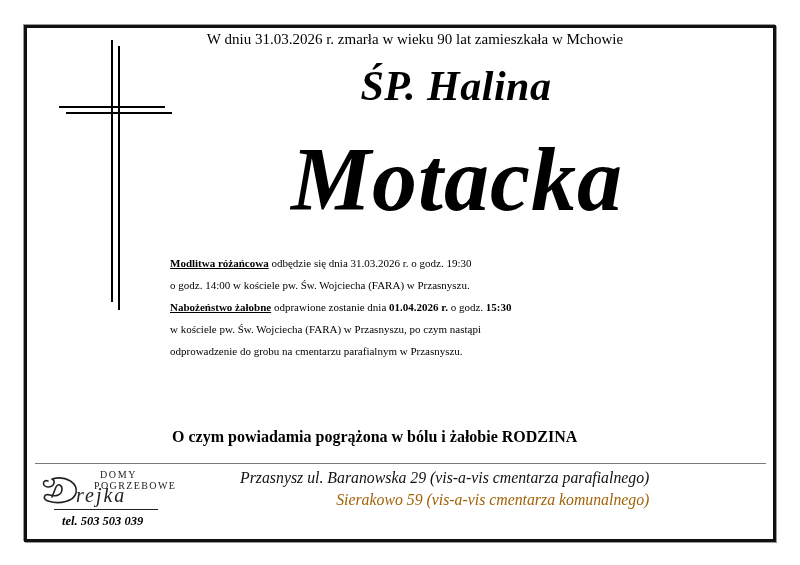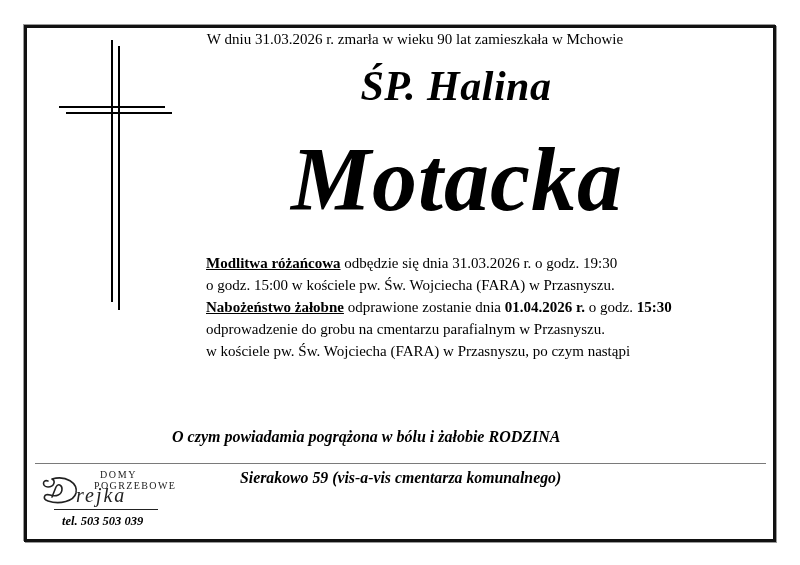--- a/index.html
+++ b/index.html
@@ -63,37 +63,35 @@
       font-style: italic;
       padding-left: 114px;
       box-sizing: border-box;
       letter-spacing: 1px;
     }
     .body-text {
       position: absolute;
       left: 170px;
       top: 252px;
       width: 580px;
-      font-size: 15px;
+      font-size: 11px;
       line-height: 22px;
-      margin-left: 36px;
     }
     .body-text .ul {
       font-weight: bold;
       text-decoration: underline;
     }
     .body-text b { font-weight: bold; }
     .body-text .row { white-space: nowrap; }
     .closing {
       position: absolute;
       left: 172px;
       top: 428px;
       font-size: 16px;
       font-weight: bold;
-      font-style: italic;
       white-space: nowrap;
     }
     .divider {
       position: absolute;
       left: 35px;
       top: 463px;
       width: 731px;
       height: 1px;
       background: #7a7a7a;
     }
@@ -156,21 +154,21 @@
     .addresses {
       position: absolute;
       left: 240px;
       top: 467px;
       font-size: 15.8px;
       line-height: 22px;
       font-style: italic;
       white-space: nowrap;
       color: #111;
     }
-    .addresses .bold { font-weight: bold; color: #000000; }
+    .addresses .bold { font-weight: normal; color: #a16207; text-align: right; }
   </style>
 </head>
 <body>
 
 <div class="frame"></div>
 
 <div>
   <div class="line" style="left:111px; top:40px; width:2px; height:262px;"></div>
   <div class="line" style="left:118px; top:46px; width:2px; height:264px;"></div>
   <div class="line" style="left:59px; top:106px; width:106px; height:2px;"></div>
@@ -178,36 +176,37 @@
 </div>
 
 <div class="header-line">W dniu 31.03.2026 r. zmarła w wieku 90 lat zamieszkała w Mchowie</div>
 
 <div class="sp-name">ŚP. Halina</div>
 
 <div class="surname">Motacka</div>
 
 <div class="body-text">
   <div class="row"><span class="ul">Modlitwa różańcowa</span><span> odbędzie się dnia 31.03.2026 r. o godz. 19:30</span></div>
-  <div class="row">o godz. 15:00 w kościele pw. Św. Wojciecha (FARA) w Przasnyszu.</div>
+  <div class="row">o godz. 14:00 w kościele pw. Św. Wojciecha (FARA) w Przasnyszu.</div>
   <div class="row"><span class="ul">Nabożeństwo żałobne</span><span> odprawione zostanie dnia </span><b>01.04.2026 r.</b><span> o godz. </span><b>15:30</b></div>
+  <div class="row">w kościele pw. Św. Wojciecha (FARA) w Przasnyszu, po czym nastąpi</div>
   <div class="row">odprowadzenie do grobu na cmentarzu parafialnym w Przasnyszu.</div>
-  <div class="row">w kościele pw. Św. Wojciecha (FARA) w Przasnyszu, po czym nastąpi</div>
 </div>
 
 <div class="closing">O czym powiadamia pogrążona w bólu i żałobie RODZINA</div>
 
 <div class="divider"></div>
 
 <div class="logo">
   <div class="logo-domy">DOMY</div>
   <div class="logo-pogrzebowe">POGRZEBOWE</div>
   <svg class="logo-d" viewBox="0 0 40 30">
     <path d="M8 6 C 2 4, 2 12, 8 12 C 14 12, 16 6, 12 4 M12 4 C 26 0, 38 8, 36 18 C 34 26, 20 30, 8 26 C 2 24, 4 18, 10 20 C 16 22, 22 20, 22 14 C 22 10, 18 8, 16 12 L 12 22" fill="none" stroke="#222" stroke-width="1.6" stroke-linecap="round"></path>
   </svg>
   <div class="logo-rejka">rejka</div>
   <div class="logo-underline"></div>
   <div class="logo-tel">tel. 503 503 039</div>
 </div>
 
 <div class="addresses">
+  <div>Przasnysz ul. Baranowska 29 (vis-a-vis cmentarza parafialnego)</div>
   <div class="bold">Sierakowo 59 (vis-a-vis cmentarza komunalnego)</div>
 </div>
 
 </body></html>

